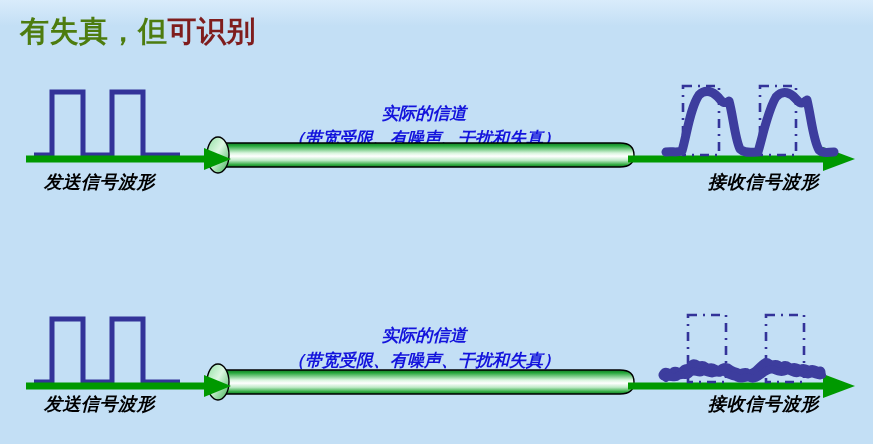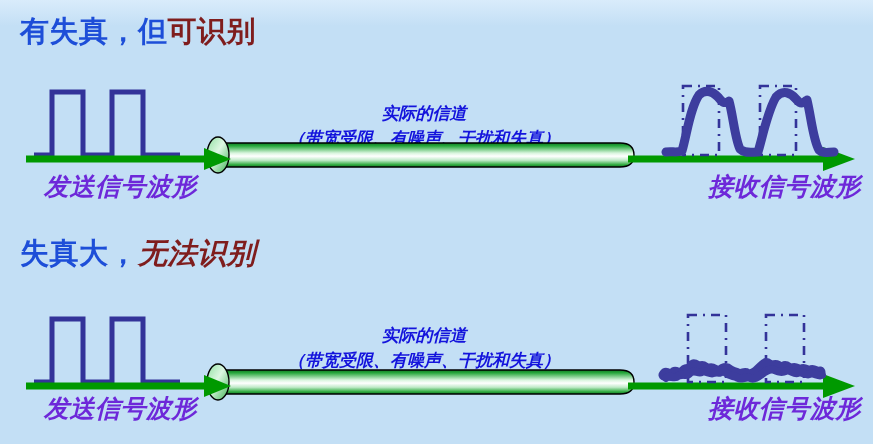--- a/index.html
+++ b/index.html
@@ -37,21 +37,21 @@
     position: absolute;
     left: 20px;
     top: 16px;
     font-size: 29px;
     font-weight: bold;
     line-height: 1.1;
     white-space: nowrap;
     letter-spacing: 0.5px;
   }
   .heading .plain {
-    color: #1d4ed8;
+    color: #4d7c0f;
   }
   .heading .accent {
     color: #7f1d1d;
   }
   .heading.italicized .accent {
     font-style: italic;
   }
 
   .channel-label {
     position: absolute;
@@ -63,22 +63,22 @@
     font-size: 17px;
     font-weight: bold;
     line-height: 1.45;
     font-style: italic;
     white-space: nowrap;
     margin-top: 20px;
   }
 
   .wave-label {
     position: absolute;
-    color: #6d28d9;
-    font-size: 25px;
+    color: #000000;
+    font-size: 18px;
     font-weight: bold;
     font-style: italic;
     white-space: nowrap;
     letter-spacing: 0.5px;
   }
   .wave-label.sent  { left: 44px;  top: 170px; }
   .wave-label.recv  { left: 708px; top: 170px; }
 
   .svg-layer {
     position: absolute;
@@ -150,23 +150,20 @@
                C811,116 813,140 819,150
                C823,154 828,152 834,152" fill="none" stroke="#3d3d9e" stroke-width="9" stroke-linecap="round" stroke-linejoin="round"></path>
     </svg>
 
     <div class="wave-label sent">发送信号波形</div>
     <div class="wave-label recv">接收信号波形</div>
   </div>
 
   <div class="section" id="section-bottom">
 
-    <div class="heading italicized">
-      <span class="plain">失真大，</span><span class="accent">无法识别</span>
-    </div>
 
     <div class="channel-label">
       <div>实际的信道</div>
       <div>（带宽受限、有噪声、干扰和失真）</div>
     </div>
 
     <svg class="svg-layer" viewBox="0 0 873 222">
 
       <polyline points="34,160 52,160 52,97 83,97 83,160 112,160 112,97 143,97 143,160 180,160" fill="none" stroke="#333399" stroke-width="5" stroke-linejoin="miter" stroke-linecap="butt"></polyline>
 

